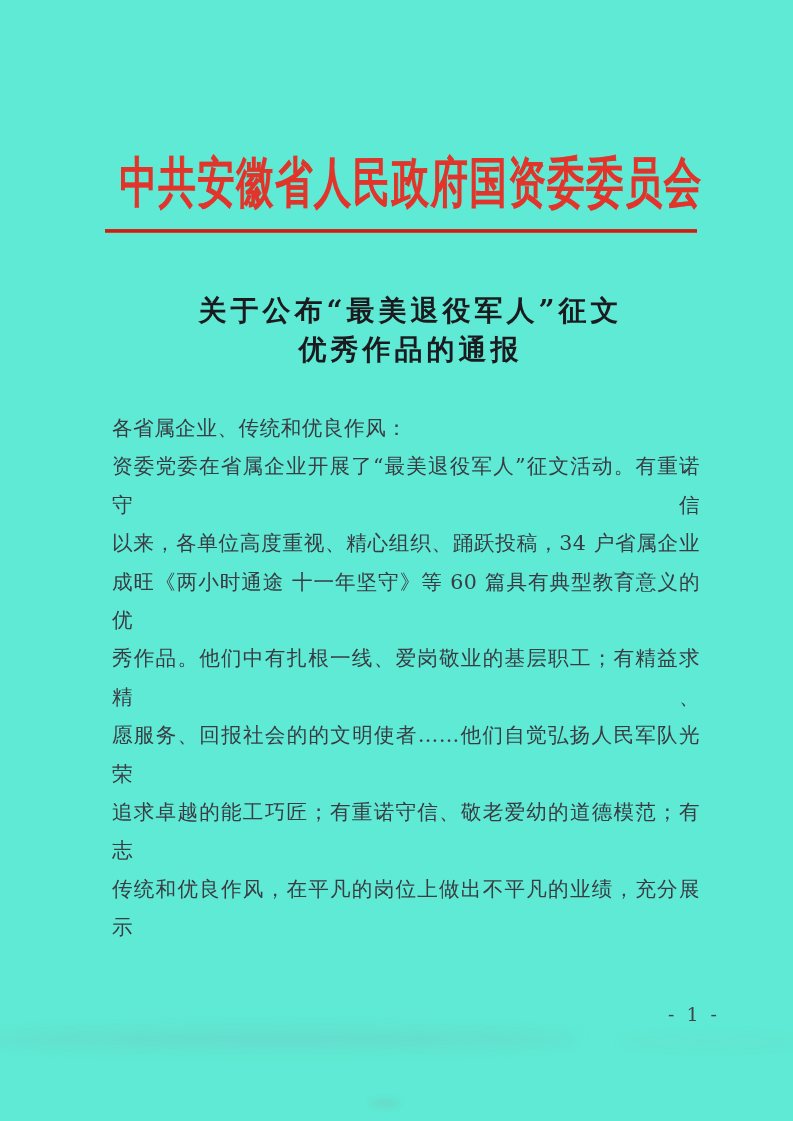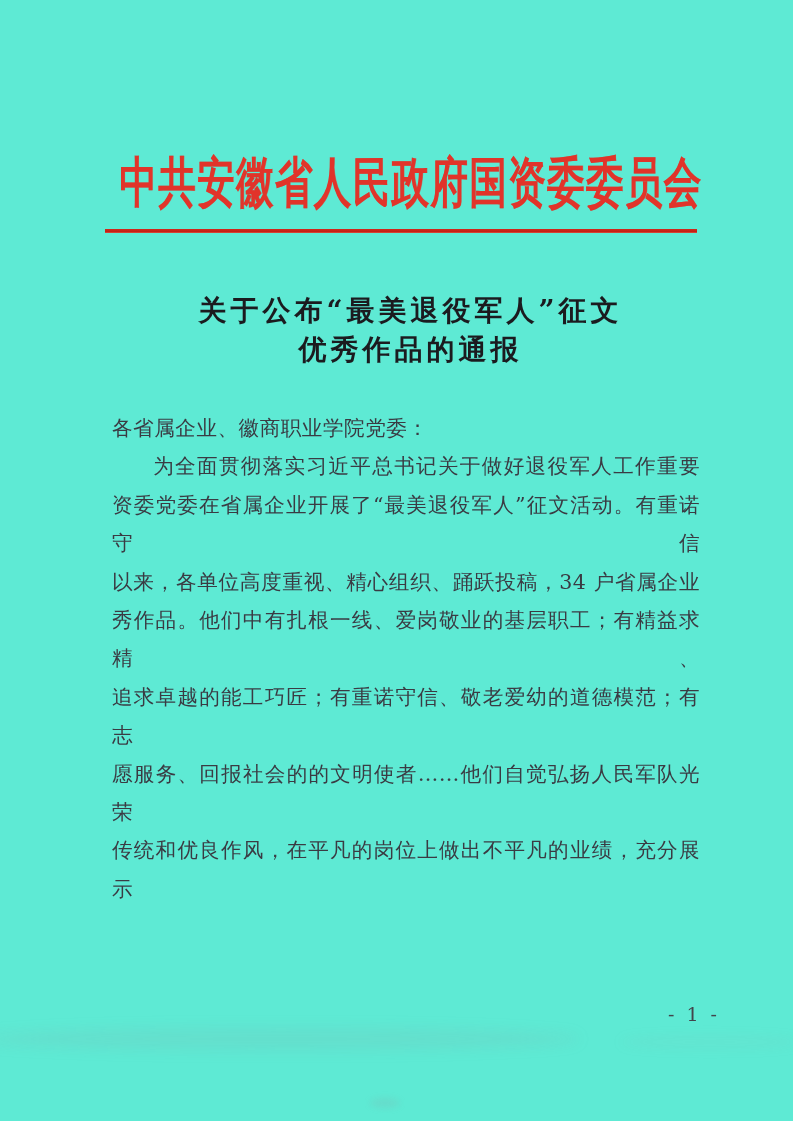--- a/index.html
+++ b/index.html
@@ -139,28 +139,28 @@
   </div>
 
   <div class="redline"></div>
 
   <div class="doc-title">
     <div>关于公布“最美退役军人”征文</div>
     <div>优秀作品的通报</div>
   </div>
 
   <div class="body-block">
-    <div class="line">各省属企业、徽商职业学院党委：</div>
+    <div class="line">各省属企业、传统和优良作风：</div>
     <div id="paragraphs">
-        <div class="line j first">为全面贯彻落实习近平总书记关于做好退役军人工作重要</div>
         <div class="line j">资委党委在省属企业开展了“最美退役军人”征文活动。有重诺守信</div>
         <div class="line j">以来，各单位高度重视、精心组织、踊跃投稿，34 户省属企业</div>
+        <div class="line j">成旺《两小时通途 十一年坚守》等 60 篇具有典型教育意义的优</div>
         <div class="line j">秀作品。他们中有扎根一线、爱岗敬业的基层职工；有精益求精、</div>
+        <div class="line j">愿服务、回报社会的的文明使者……他们自觉弘扬人民军队光荣</div>
         <div class="line j">追求卓越的能工巧匠；有重诺守信、敬老爱幼的道德模范；有志</div>
-        <div class="line j">愿服务、回报社会的的文明使者……他们自觉弘扬人民军队光荣</div>
         <div class="line j">传统和优良作风，在平凡的岗位上做出不平凡的业绩，充分展示</div>
       </div>
   </div>
 
   <div class="page-number">- 1 -</div>
 
   <div class="smudge-band"></div>
   <div class="smudge-band2"></div>
   <div class="smudge-dot"></div>
 

